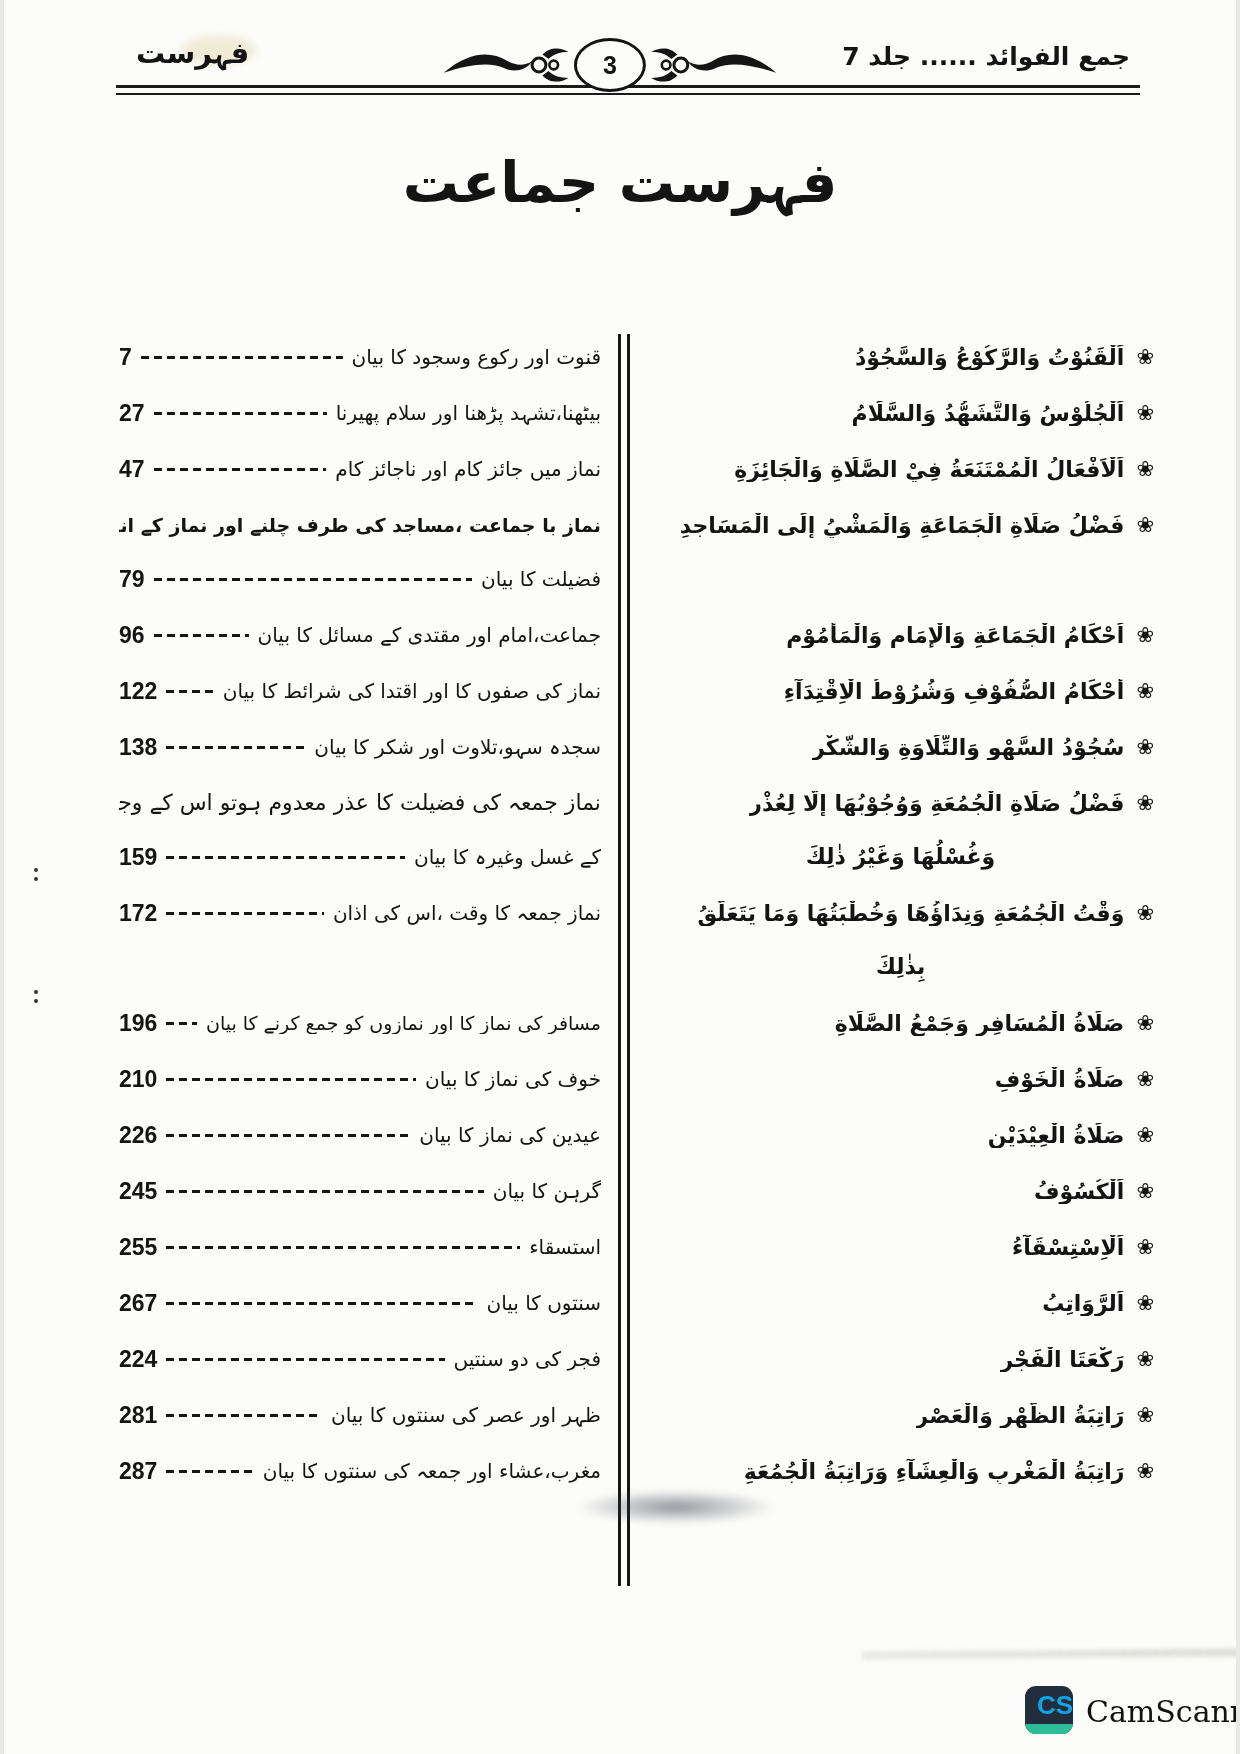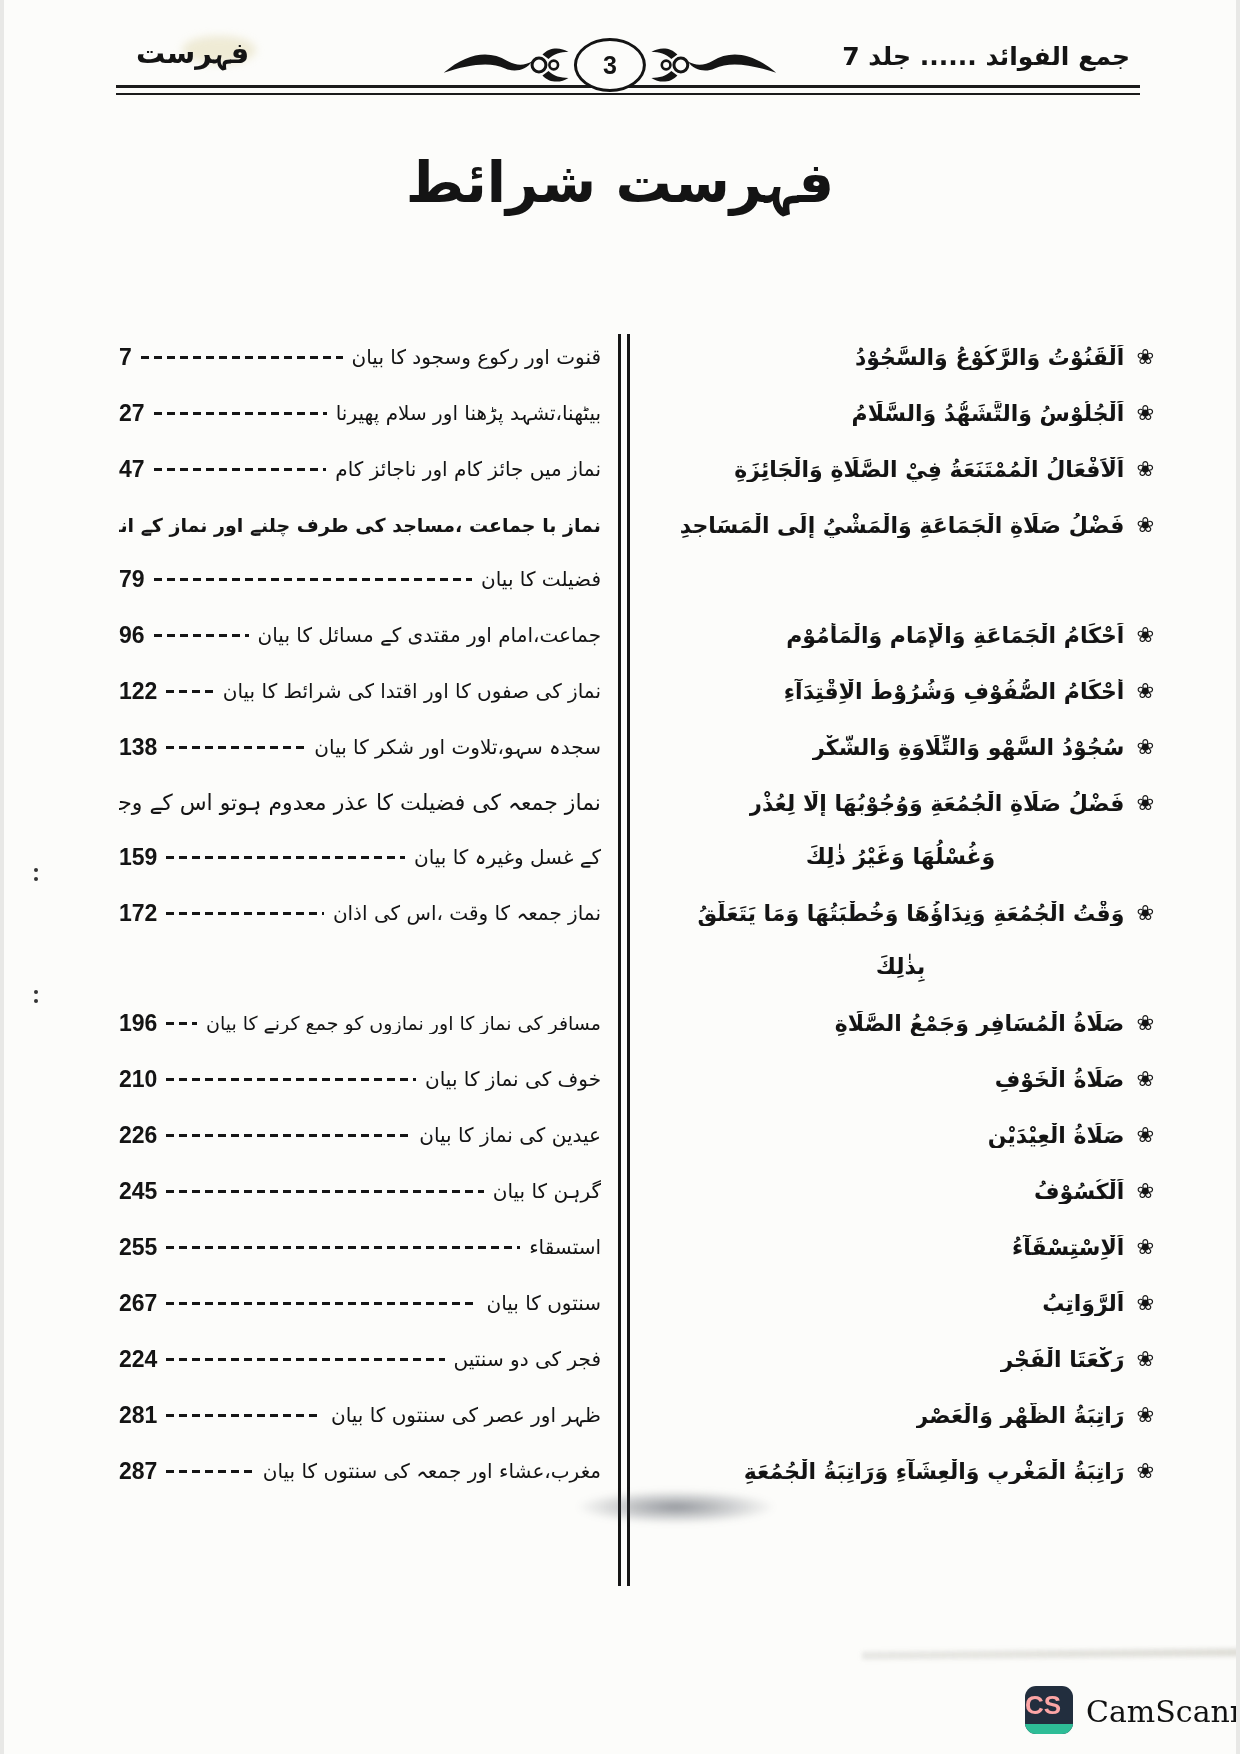--- a/index.html
+++ b/index.html
@@ -53,22 +53,22 @@
                background:linear-gradient(to right,rgba(140,140,130,.18),rgba(160,158,145,.32));
                filter:blur(2px);transform:rotate(-.5deg);}
   .mark{position:absolute;width:4px;height:4px;background:#333;border-radius:50%;
         box-shadow:0 9px 0 #333;}
   .mark1{left:30px;top:868px;}
   .mark2{left:30px;top:990px;}
 
   
   .cs-badge{position:absolute;left:1021px;top:1686px;width:48px;height:48px;
             background:#222e3e;border-radius:11px;overflow:hidden;}
-  .cs-badge .cs-txt{position:absolute;top:1px;left:0;width:100%;text-align:left;
-            color:#fca5a5;font:bold 26px/36px "Liberation Sans",sans-serif;}
+  .cs-badge .cs-txt{position:absolute;top:1px;left:0;width:100%;text-align:right;
+            color:#0ea5e9;font:bold 26px/36px "Liberation Sans",sans-serif;}
   .cs-teal{position:absolute;bottom:0;left:0;width:100%;height:10px;background:#2ebd97;}
   .cs-label{position:absolute;left:1082px;top:1694px;
             font-family:"DejaVu Serif",serif;font-size:30px;color:#111;}
 </style>
 </head>
 <body>
 
 <div class="page">
 
   <div class="ghost"></div>
@@ -88,21 +88,21 @@
       <path d="M2 34 C 30 10 55 8 75 20 C 85 26 95 26 104 21 C 97 31 84 34 73 29 C 56 21 32 24 2 34 Z" fill="#151515"></path>
       <circle cx="112" cy="25" r="8" fill="none" stroke="#151515" stroke-width="3.5"></circle>
       <circle cx="129" cy="25" r="5" fill="none" stroke="#151515" stroke-width="3"></circle>
       <path d="M116 13 C 124 4 137 4 146 10 C 137 10 129 12 123 18 Z" fill="#151515"></path>
       <path d="M116 37 C 124 46 137 46 146 40 C 137 40 129 38 123 32 Z" fill="#151515"></path>
     </svg>
   </div>
   <div class="hdr-right">جمع الفوائد ...... جلد 7</div>
   <div class="header-rule"></div>
 
-  <div class="doc-title">فہرست شرائط</div>
+  <div class="doc-title">فہرست جماعت</div>
 
   <div class="toc">
     <div class="divider"></div>
     <div id="toc-rows">
         <div class="toc-row">
           <div class="urdu-cell" dir="rtl">
             <div class="u-last">
               <span class="u-text fit">قنوت اور رکوع وسجود کا بیان</span>
               <span class="leader"></span>
               <span class="page-num">7</span>

